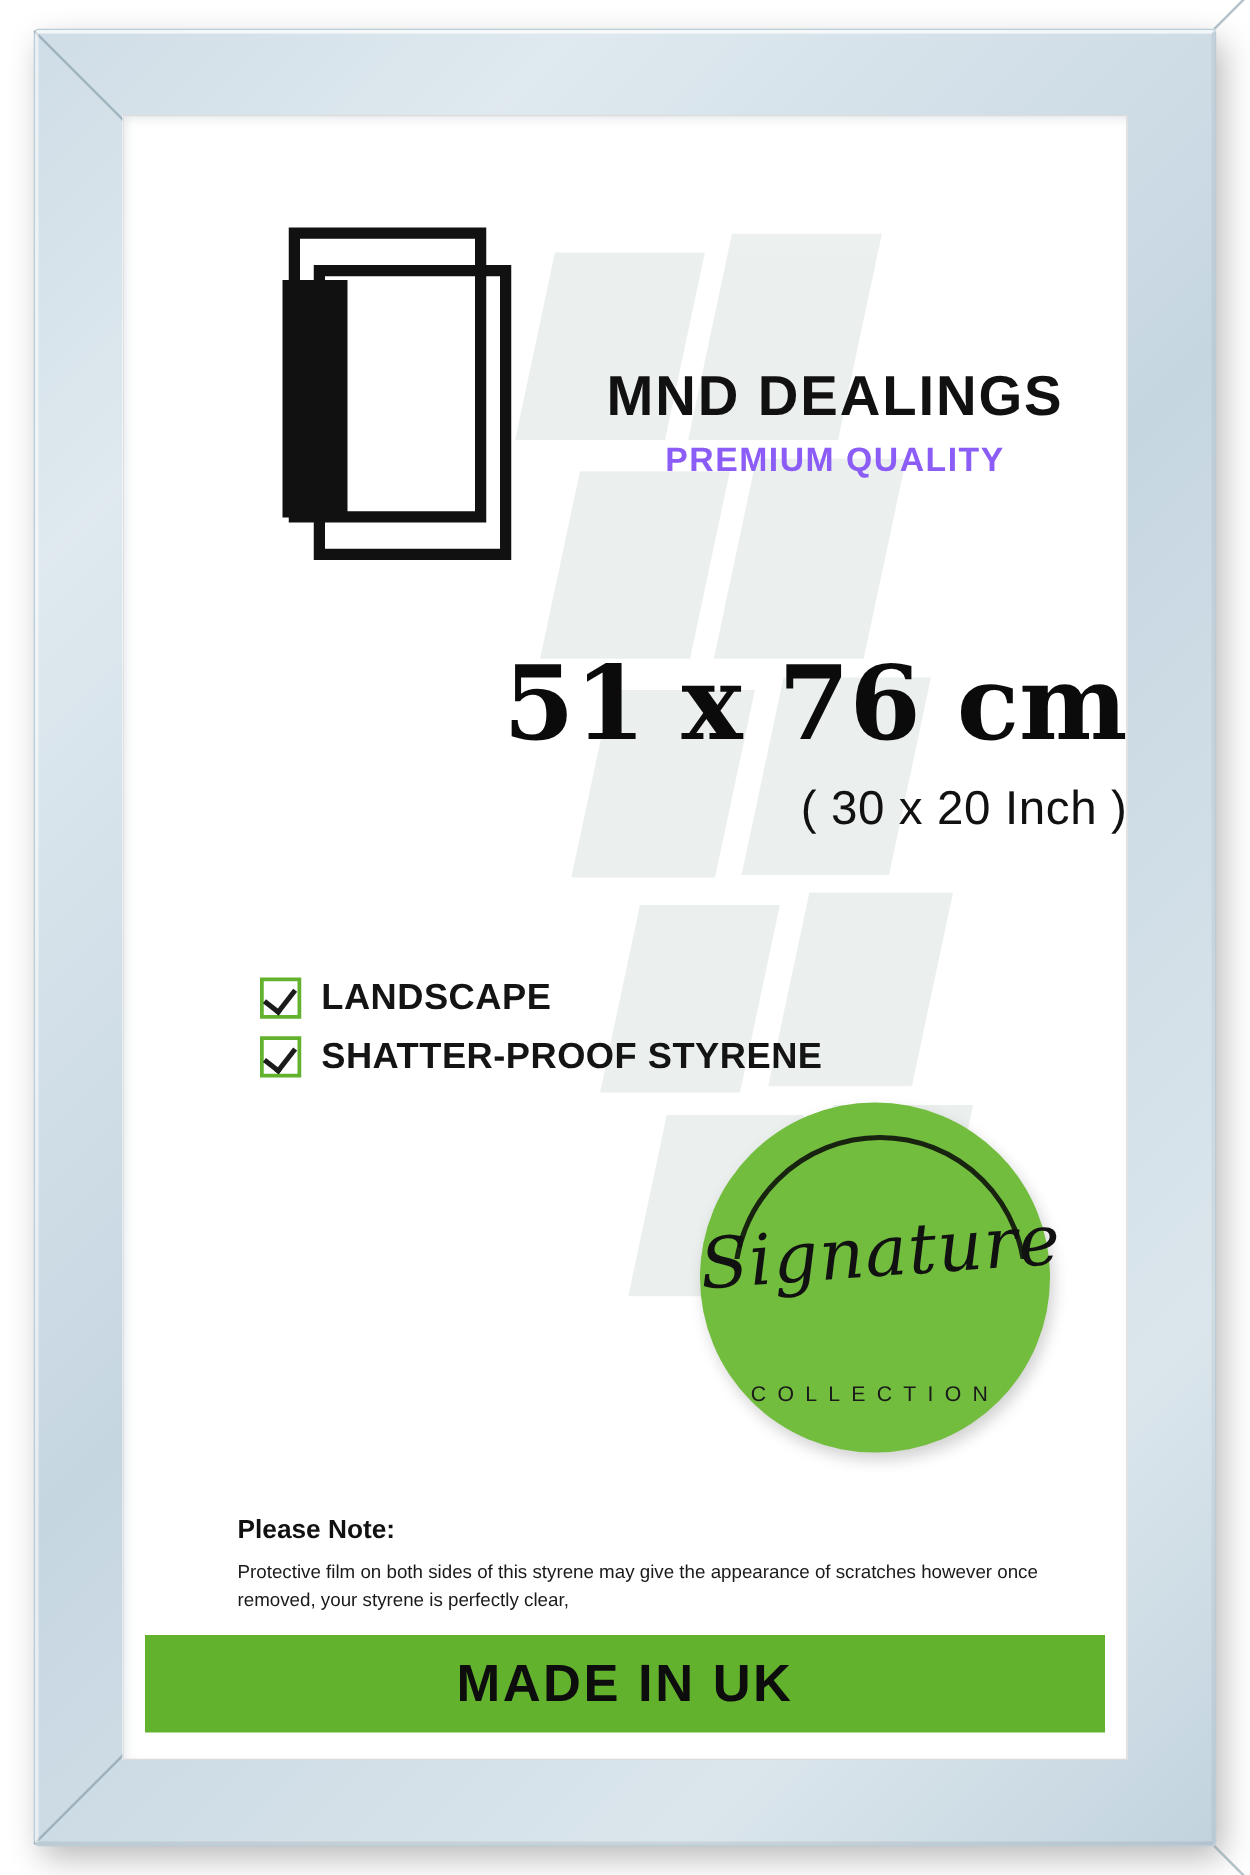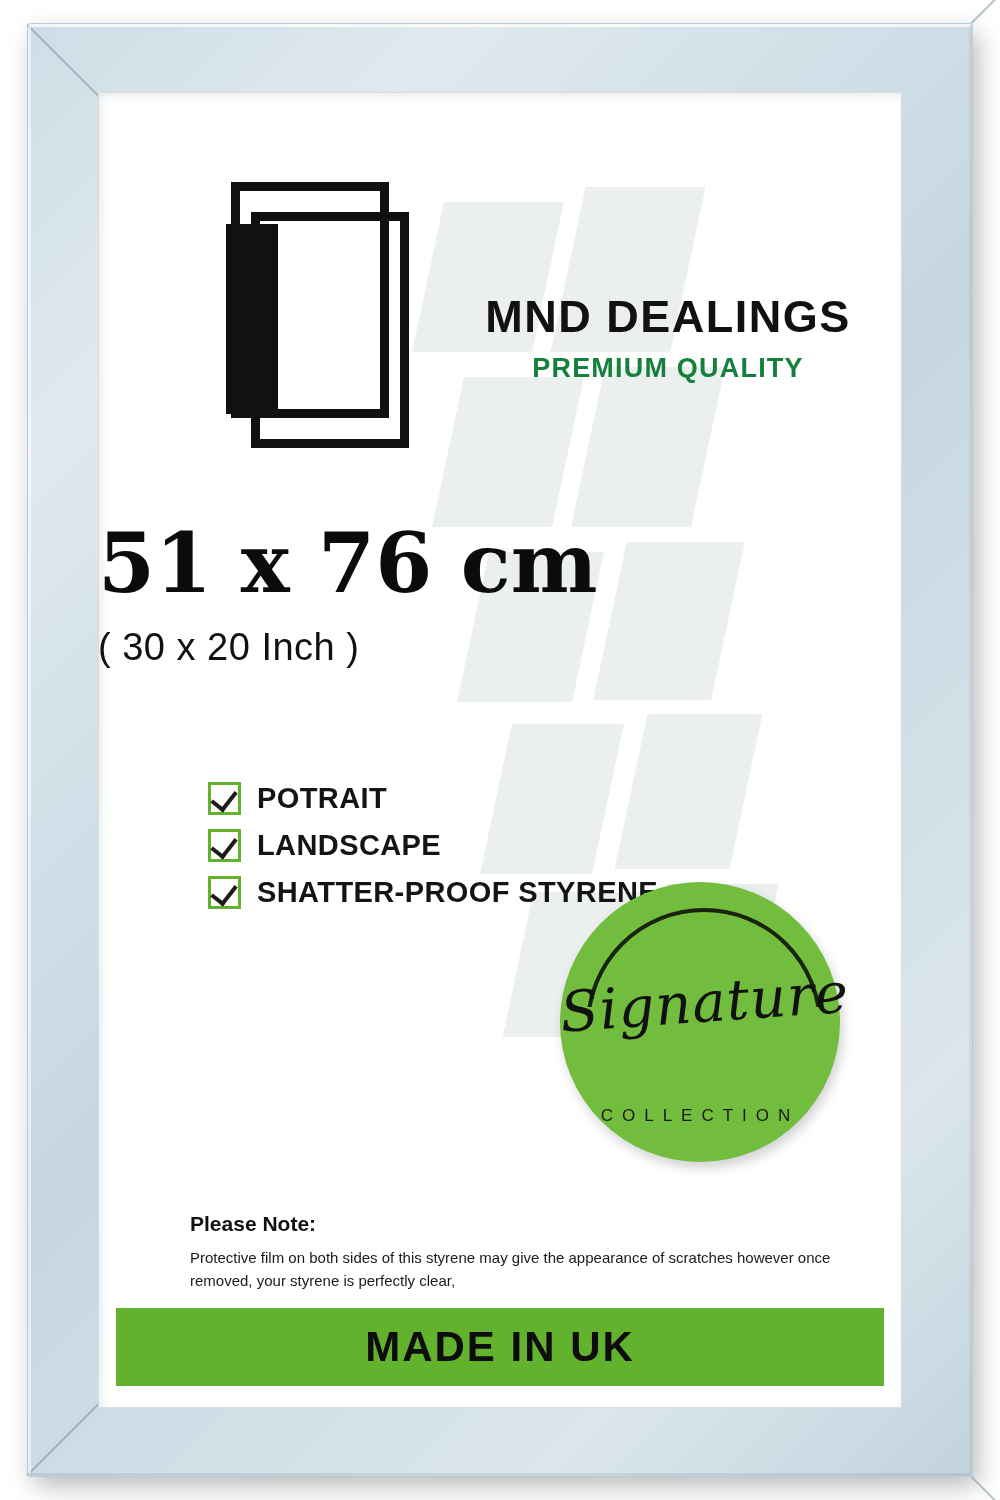--- a/index.html
+++ b/index.html
@@ -132,31 +132,31 @@
     letter-spacing: 1.5px;
     color: #111111;
     line-height: 1;
     white-space: nowrap;
   }
   .brand-sub {
     margin-top: 14px;
     font-size: 27px;
     font-weight: bold;
     letter-spacing: 1.2px;
-    color: #15803d;
+    color: #8b5cf6;
     white-space: nowrap;
   }
 
   
   .size-block {
     position: absolute;
     left: 0;
     right: 0;
     top: 430px;
-    text-align: left;
+    text-align: right;
   }
   .size-main {
     font-family: "DejaVu Serif", serif;
     font-size: 82px;
     font-weight: bold;
     color: #0b0b0b;
     letter-spacing: 0px;
     line-height: 1;
   }
   .size-sub {
@@ -327,24 +327,20 @@
       </div>
 
       <div class="size-block">
         <div class="size-main">51 x 76 cm</div>
         <div class="size-sub">( 30 x 20 Inch )</div>
       </div>
 
       <div class="features">
         <div class="feature">
           <span class="chk"></span>
-          <span class="feature-label">POTRAIT</span>
-        </div>
-        <div class="feature">
-          <span class="chk"></span>
           <span class="feature-label">LANDSCAPE</span>
         </div>
         <div class="feature">
           <span class="chk"></span>
           <span class="feature-label">SHATTER-PROOF STYRENE</span>
         </div>
       </div>
 
       <div class="badge">
         <span class="badge-arc"></span>

